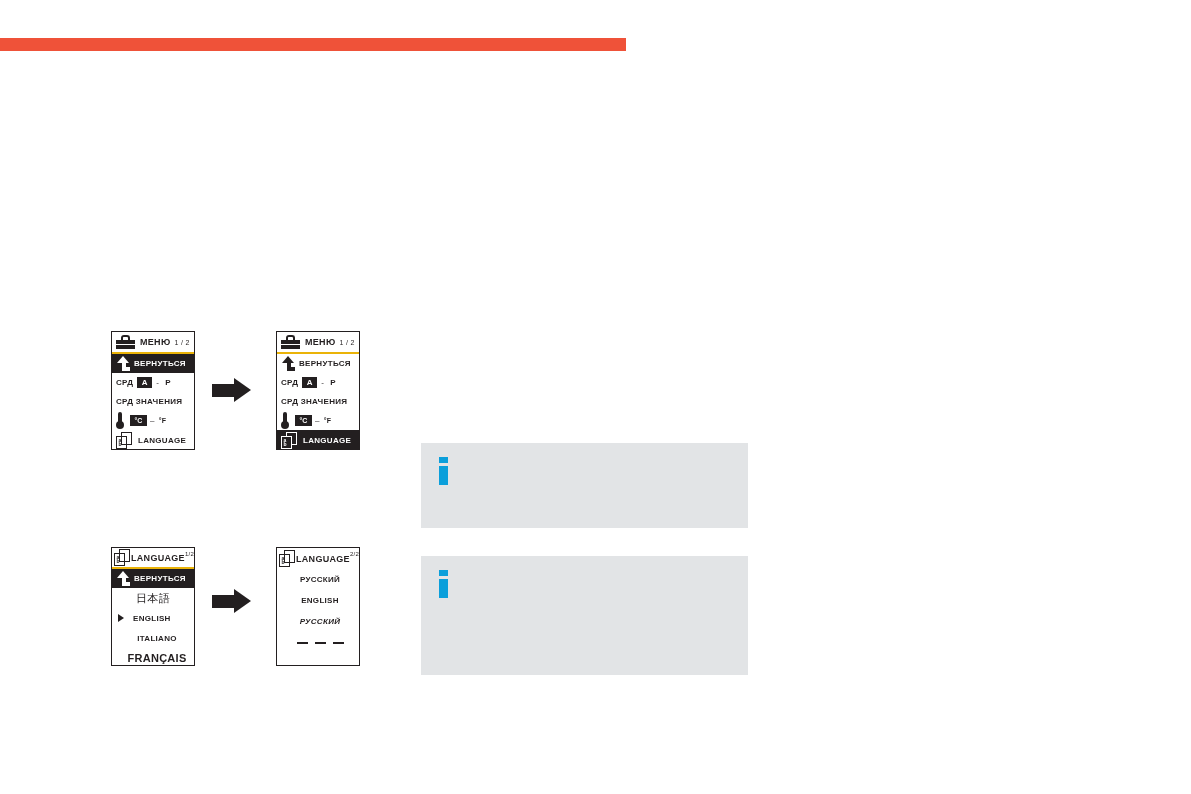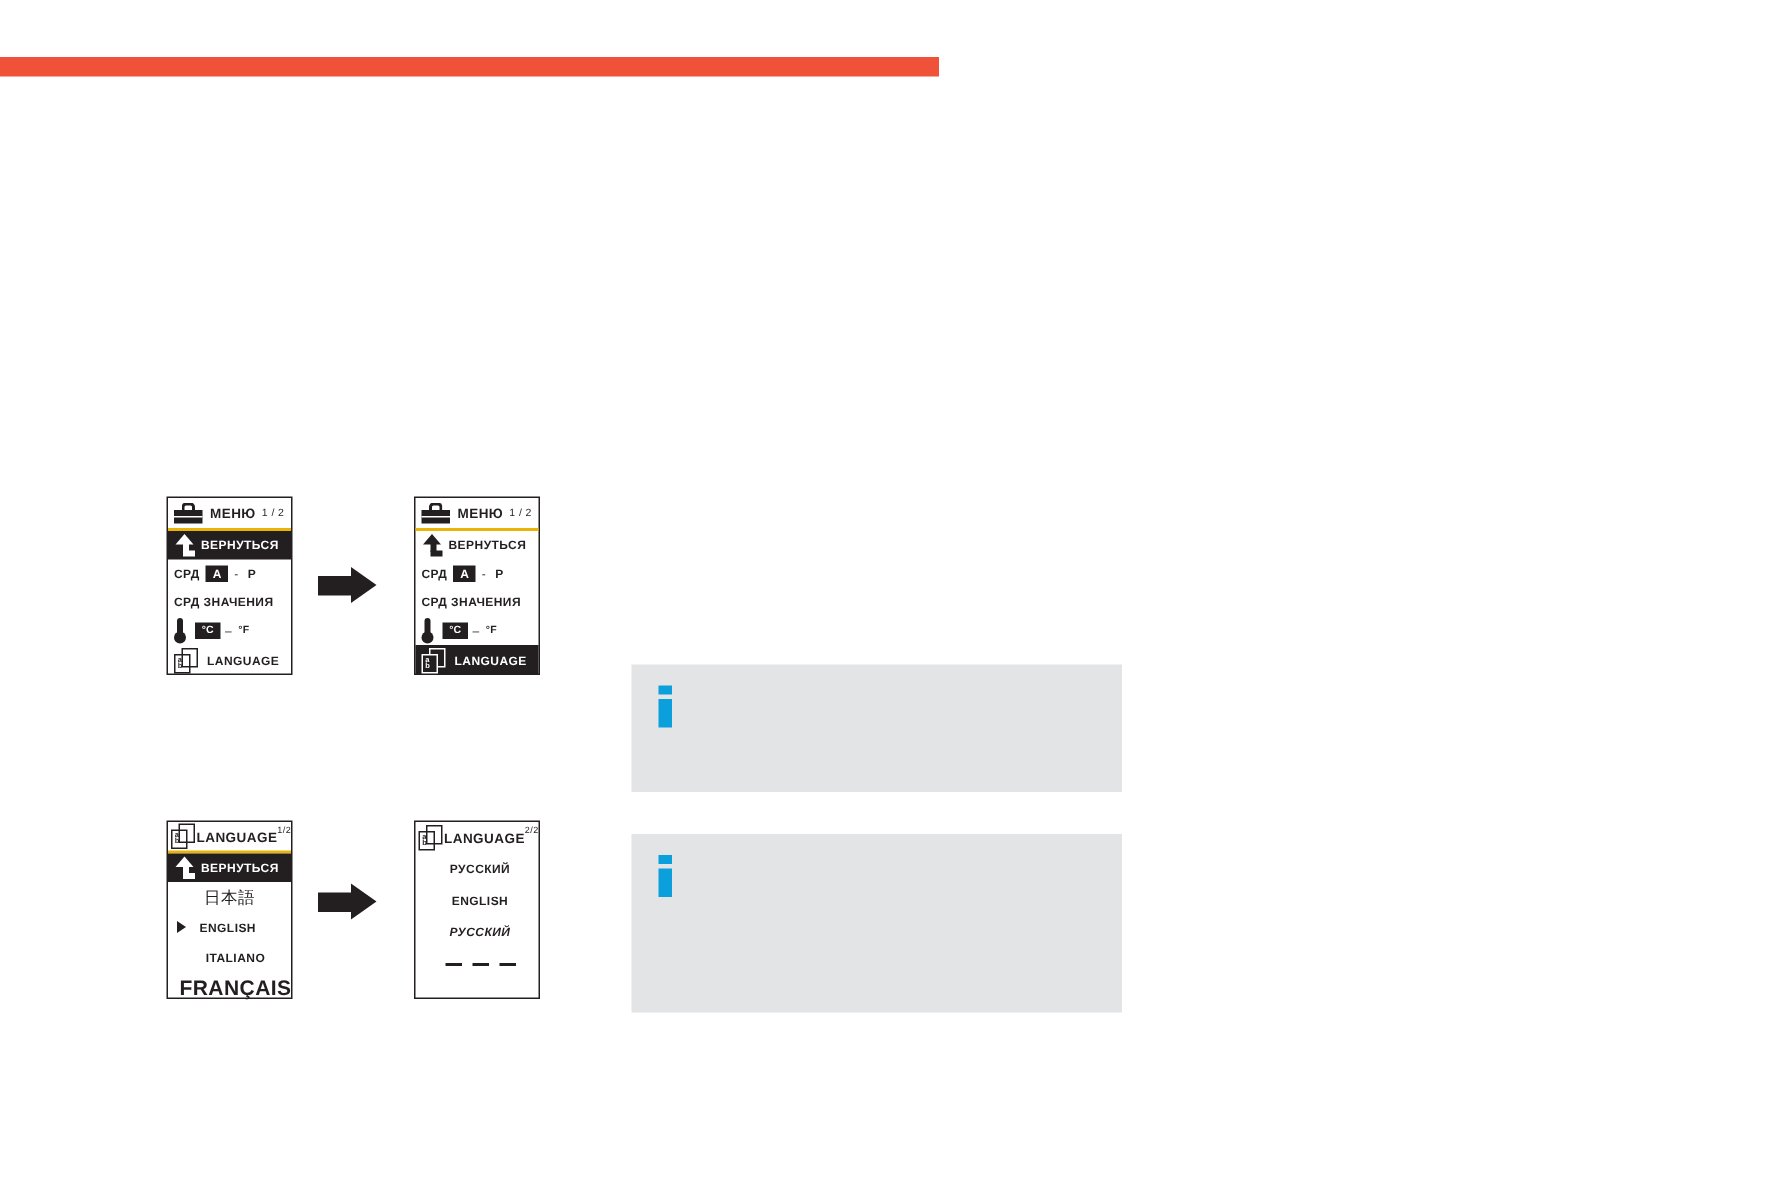--- a/index.html
+++ b/index.html
@@ -398,21 +398,21 @@
   <div class="row" style="height:20px; padding:0 6px;">
     <span class="caret-right"></span>
     <span class="lbl" style="font-size:8px; margin-left:9px;">ENGLISH</span>
   </div>
 
   <div class="row" style="height:20px; justify-content:center; padding-left:8px;">
     <span class="lbl" style="font-size:8px;">ITALIANO</span>
   </div>
 
   <div class="row" style="height:20px; justify-content:center; padding-left:8px;">
-    <span class="lbl" style="font-size:14px;">FRANÇAIS</span>
+    <span class="lbl" style="font-size:11px;">FRANÇAIS</span>
   </div>
 </div>
 
 <div class="step-arrow" style="left:212px; top:589px; width:40px; height:25px;">
   <span class="shaft"></span>
     <span class="head"></span>
 </div>
 
 <div class="display" style="left:276px; top:547px; width:84px; height:119px;">
 

